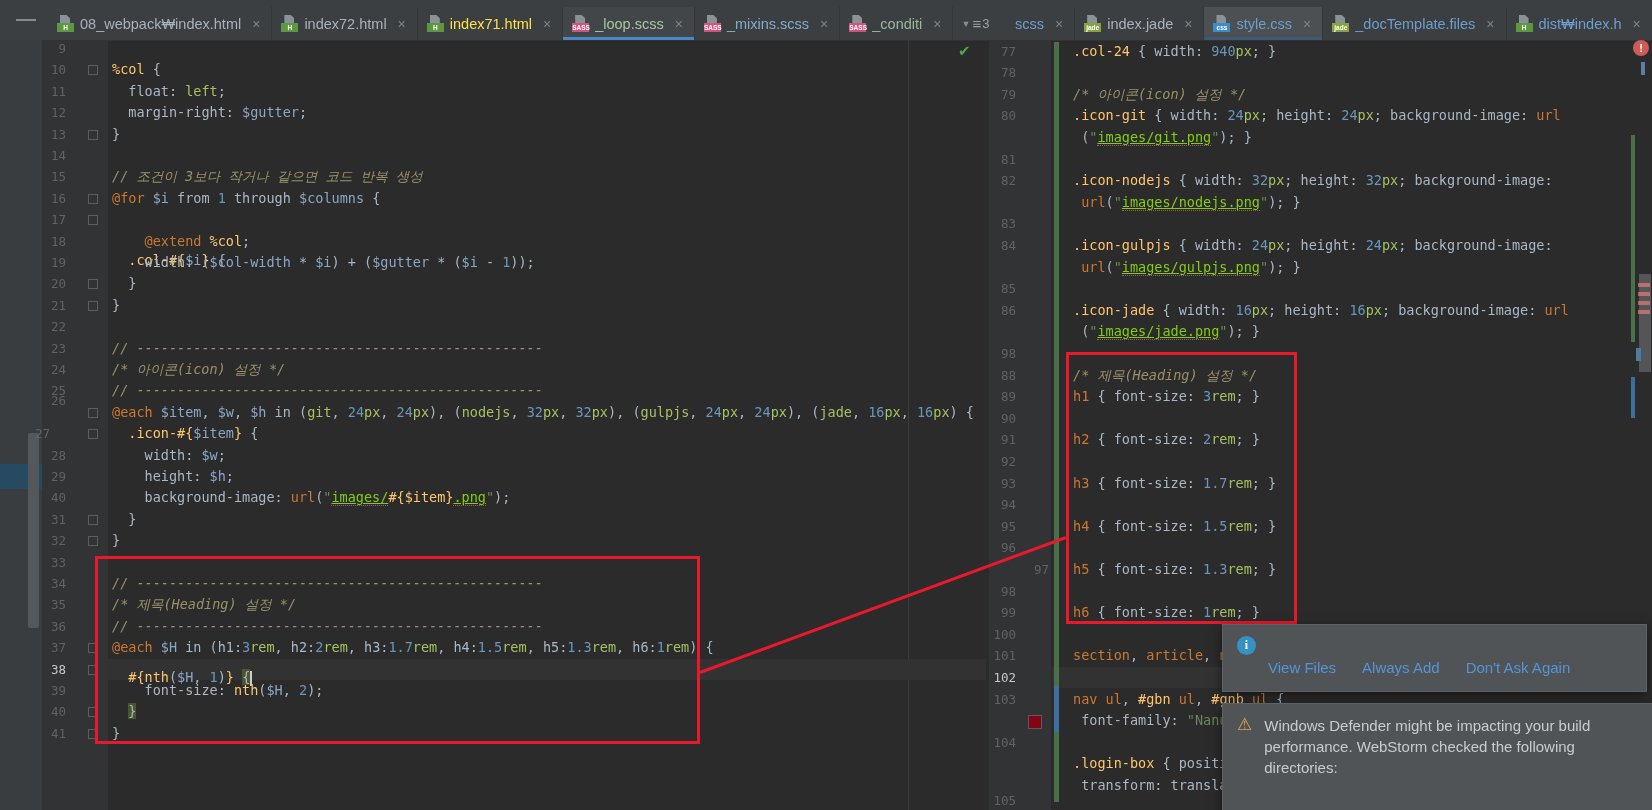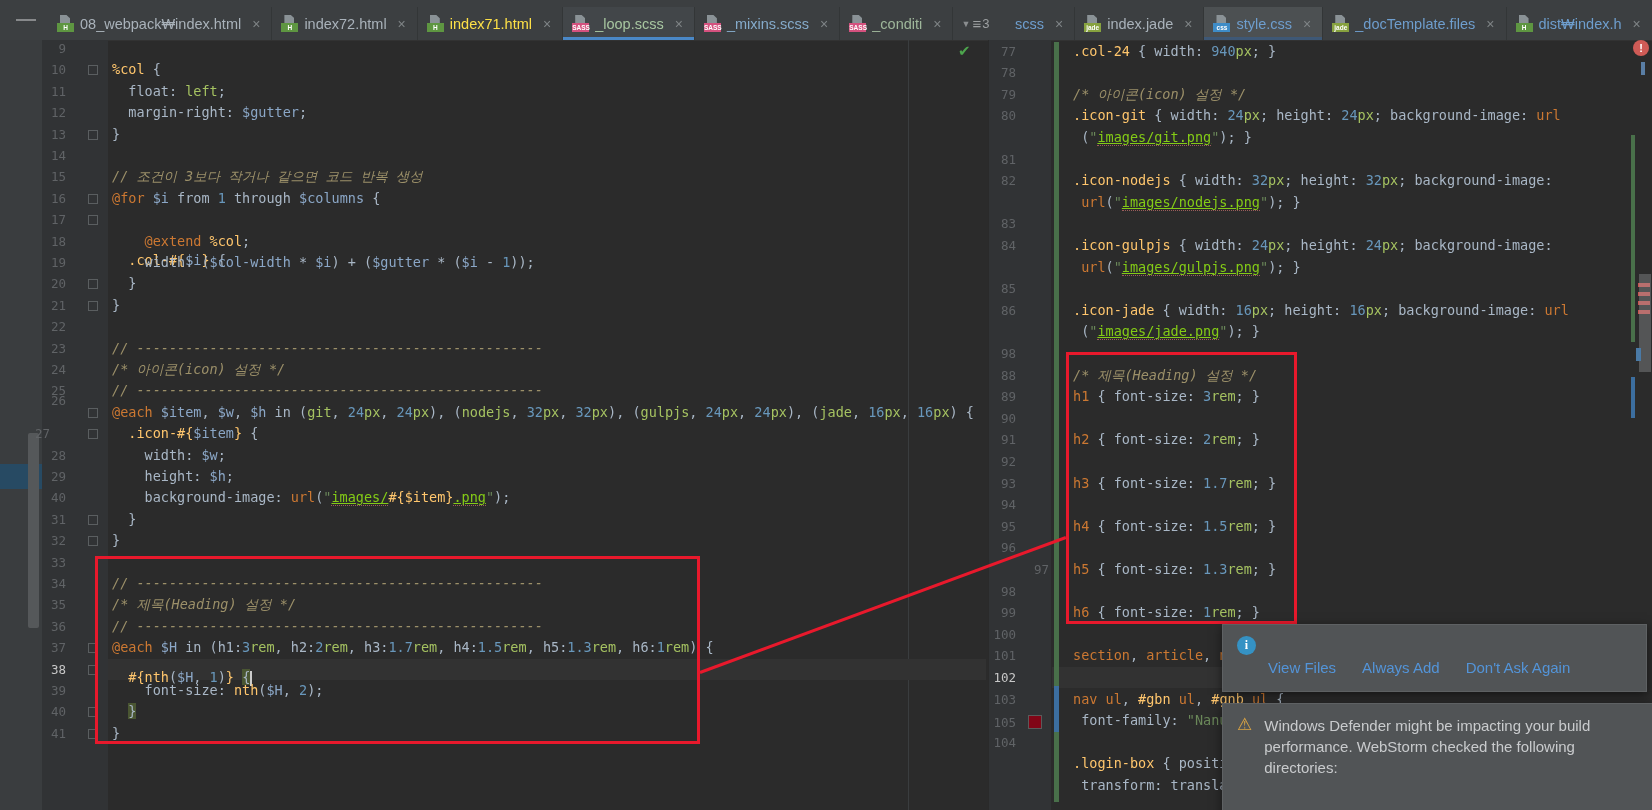--- a/index.html
+++ b/index.html
@@ -337,21 +337,21 @@
       <div class="ln" style="left: 984px; width: 32px; top: 648.3px; position: absolute;">101</div>
       <div class="code" style="left: 1073px; top: 645.3px;"><span class="tk-kw">section</span><span class="tk-txt">, </span><span class="tk-kw">article</span><span class="tk-txt">, </span><span class="tk-kw">nav</span><span class="tk-txt"> {</span></div>
       <div class="ln cur" style="left: 984px; width: 32px; top: 669.9px; position: absolute;">102</div>
       <div class="code" style="left: 1073px; top: 666.9px;"></div>
       <div class="ln" style="left: 984px; width: 32px; top: 691.5px; position: absolute;">103</div>
       <div class="code" style="left: 1073px; top: 688.5px;"><span class="tk-kw">nav</span><span class="tk-txt"> </span><span class="tk-kw">ul</span><span class="tk-txt">, </span><span class="tk-sel">#gbn</span><span class="tk-txt"> </span><span class="tk-kw">ul</span><span class="tk-txt">, </span><span class="tk-sel">#gnb</span><span class="tk-txt"> </span><span class="tk-kw">ul</span><span class="tk-txt"> {</span></div>
       <div class="ln" style="left: 984px; width: 32px; top: 713.1px; position: absolute;"></div>
       <div class="code" style="left: 1073px; top: 710.1px;"><span class="tk-txt"> font-family: </span><span class="tk-str">"Nanum Myeongjo"</span><span class="tk-txt">, Gulim, serif; color: </span><span class="tk-num">#810516</span><span class="tk-txt">; }</span></div>
       <div class="ln" style="left: 984px; width: 32px; top: 734.7px; position: absolute;">104</div>
       <div class="code" style="left: 1073px; top: 731.7px;"></div>
-      <div class="ln" style="left: 984px; width: 32px; top: 715px; position: absolute;">105</div>
+      <div class="ln" style="left: 984px; width: 32px; top: 793px; position: absolute;">105</div>
       <div class="code" style="left: 1073px; top: 753.3px;"><span class="tk-sel">.login-box</span><span class="tk-txt"> { position: absolute; top: </span><span class="tk-num">50</span><span class="tk-unit">%</span><span class="tk-txt">; left: </span><span class="tk-num">50</span><span class="tk-unit">%</span><span class="tk-txt">;</span></div>
       <div class="ln" style="left: 984px; width: 32px; top: 777.9px; position: absolute;"></div>
       <div class="code" style="left: 1073px; top: 774.9px;"><span class="tk-txt"> transform: translate(-</span><span class="tk-num">50</span><span class="tk-unit">%</span><span class="tk-txt">,-</span><span class="tk-num">50</span><span class="tk-unit">%</span><span class="tk-txt">); }</span></div>
     </div>
 
   <div class="vcsbar" style="left:1054px;top:42px;height:644px;background:#49704A;"></div>
   <div class="vcsbar" style="left:1054px;top:686px;height:46px;background:#3C6E9F;"></div>
   <div class="vcsbar" style="left:1054px;top:732px;height:70px;background:#49704A;"></div>
 
   <div id="color-swatch"></div>

